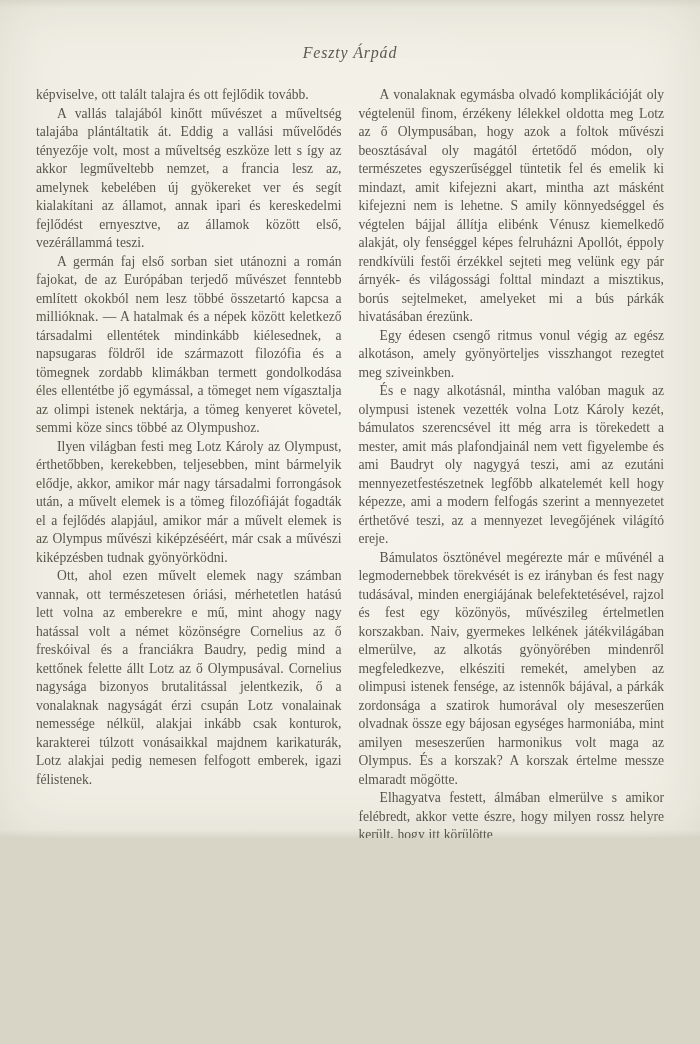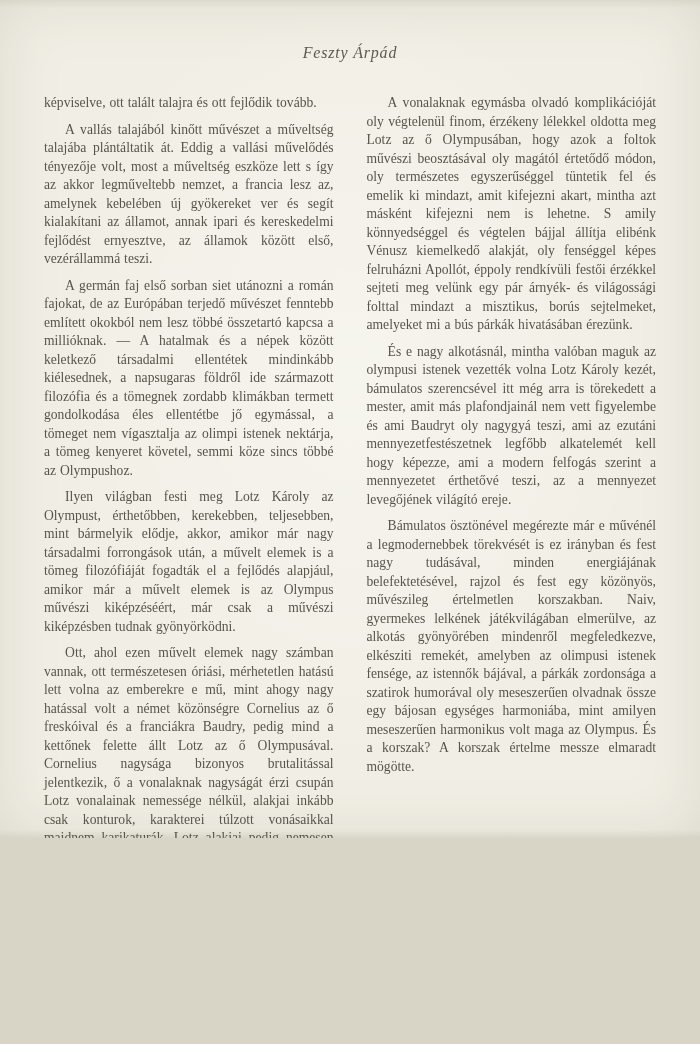--- a/index.html
+++ b/index.html
@@ -37,21 +37,21 @@
     top: 86px;
     left: 36px;
     width: 628px;
     display: flex;
     gap: 17px;
   }
   .column {
     width: 306px;
   }
   .column p {
-    margin: 8px;
+    margin: 0;
     text-align: justify;
     text-indent: 1.55em;
     font-size: 13.6px;
     line-height: 18.5px;
     word-spacing: 0.5px;
     color: #57544a;
   }
   .column p.no-indent {
     text-indent: 0;
   }
@@ -74,19 +74,21 @@
   <div class="columns">
     <div class="column">
         <p class="no-indent">képviselve, ott talált talajra és ott fejlődik tovább.</p>
         <p>A vallás talajából kinőtt művészet a műveltség talajába plántáltatik át. Eddig a vallási művelődés tényezője volt, most a műveltség eszköze lett s így az akkor legműveltebb nemzet, a francia lesz az, amelynek kebelében új gyökereket ver és segít kialakítani az államot, annak ipari és kereskedelmi fejlődést ernyesztve, az államok között első, vezérállammá teszi.</p>
         <p>A germán faj első sorban siet utánozni a román fajokat, de az Európában terjedő művészet fenntebb említett okokból nem lesz többé összetartó kapcsa a millióknak. — A hatalmak és a népek között keletkező társadalmi ellentétek mindinkább kiélesednek, a napsugaras földről ide származott filozófia és a tömegnek zordabb klimákban termett gondolkodása éles ellentétbe jő egymással, a tömeget nem vígasztalja az olimpi istenek nektárja, a tömeg kenyeret követel, semmi köze sincs többé az Olympushoz.</p>
         <p>Ilyen világban festi meg Lotz Károly az Olympust, érthetőbben, kerekebben, teljesebben, mint bármelyik elődje, akkor, amikor már nagy társadalmi forrongások után, a művelt elemek is a tömeg filozófiáját fogadták el a fejlődés alapjául, amikor már a művelt elemek is az Olympus művészi kiképzéséért, már csak a művészi kiképzésben tudnak gyönyörködni.</p>
         <p>Ott, ahol ezen művelt elemek nagy számban vannak, ott természetesen óriási, mérhetetlen hatású lett volna az emberekre e mű, mint ahogy nagy hatással volt a német közönségre Cornelius az ő freskóival és a franciákra Baudry, pedig mind a kettőnek felette állt Lotz az ő Olympusával. Cornelius nagysága bizonyos brutalitással jelentkezik, ő a vonalaknak nagyságát érzi csupán Lotz vonalainak nemessége nélkül, alakjai inkább csak konturok, karakterei túlzott vonásaikkal majdnem karikaturák, Lotz alakjai pedig nemesen felfogott emberek, igazi félistenek.</p>
       </div>
     <div class="column">
         <p>A vonalaknak egymásba olvadó komplikációját oly végtelenül finom, érzékeny lélekkel oldotta meg Lotz az ő Olympusában, hogy azok a foltok művészi beosztásával oly magától értetődő módon, oly természetes egyszerűséggel tüntetik fel és emelik ki mindazt, amit kifejezni akart, mintha azt másként kifejezni nem is lehetne. S amily könnyedséggel és végtelen bájjal állítja elibénk Vénusz kiemelkedő alakját, oly fenséggel képes felruházni Apollót, éppoly rendkívüli festői érzékkel sejteti meg velünk egy pár árnyék- és világossági folttal mindazt a misztikus, borús sejtelmeket, amelyeket mi a bús párkák hivatásában érezünk.</p>
+        <p>Egy édesen csengő ritmus vonul végig az egész alkotáson, amely gyönyörteljes visszhangot rezegtet meg sziveinkben.</p>
         <p>És e nagy alkotásnál, mintha valóban maguk az olympusi istenek vezették volna Lotz Károly kezét, bámulatos szerencsével itt még arra is törekedett a mester, amit más plafondjainál nem vett figyelembe és ami Baudryt oly nagygyá teszi, ami az ezutáni mennyezetfestészetnek legfőbb alkatelemét kell hogy képezze, ami a modern felfogás szerint a mennyezetet érthetővé teszi, az a mennyezet levegőjének világító ereje.</p>
         <p>Bámulatos ösztönével megérezte már e művénél a legmodernebbek törekvését is ez irányban és fest nagy tudásával, minden energiájának belefektetésével, rajzol és fest egy közönyös, művészileg értelmetlen korszakban. Naiv, gyermekes lelkének játékvilágában elmerülve, az alkotás gyönyörében mindenről megfeledkezve, elkésziti remekét, amelyben az olimpusi istenek fensége, az istennők bájával, a párkák zordonsága a szatirok humorával oly meseszerűen olvadnak össze egy bájosan egységes harmoniába, mint amilyen meseszerűen harmonikus volt maga az Olympus. És a korszak? A korszak értelme messze elmaradt mögötte.</p>
+        <p>Elhagyatva festett, álmában elmerülve s amikor felébredt, akkor vette észre, hogy milyen rossz helyre került, hogy itt körülötte</p>
       </div>
   </div>
 
   <div class="page-number">378</div>
 </div>
 
 </body></html>

